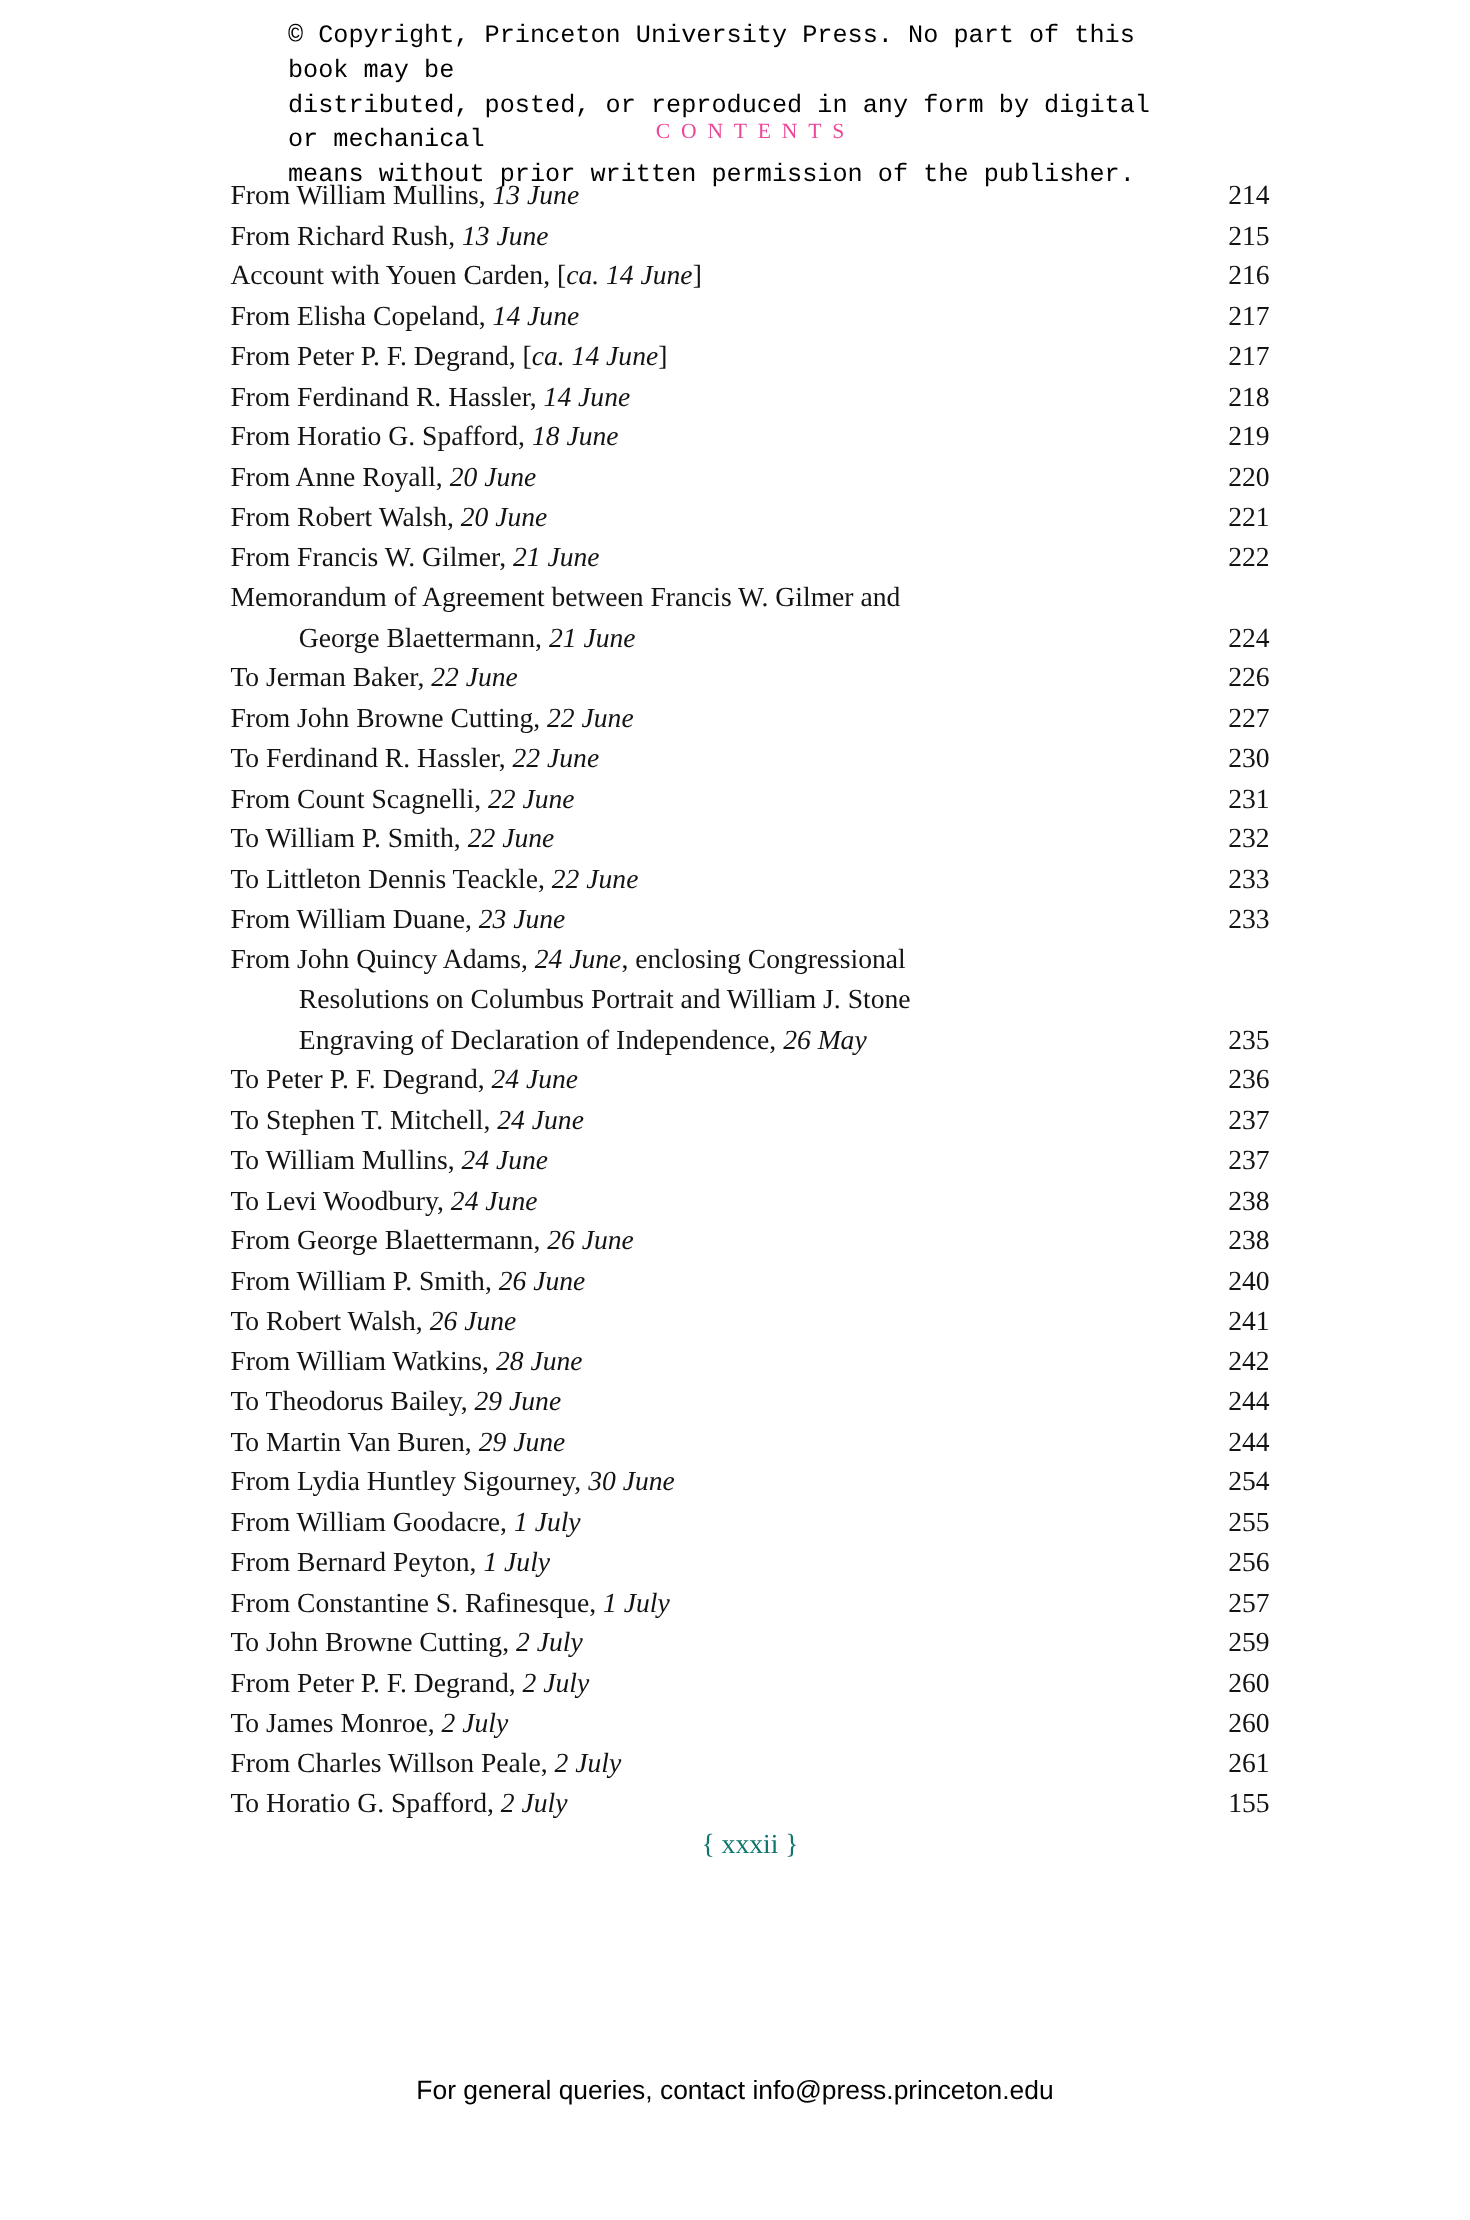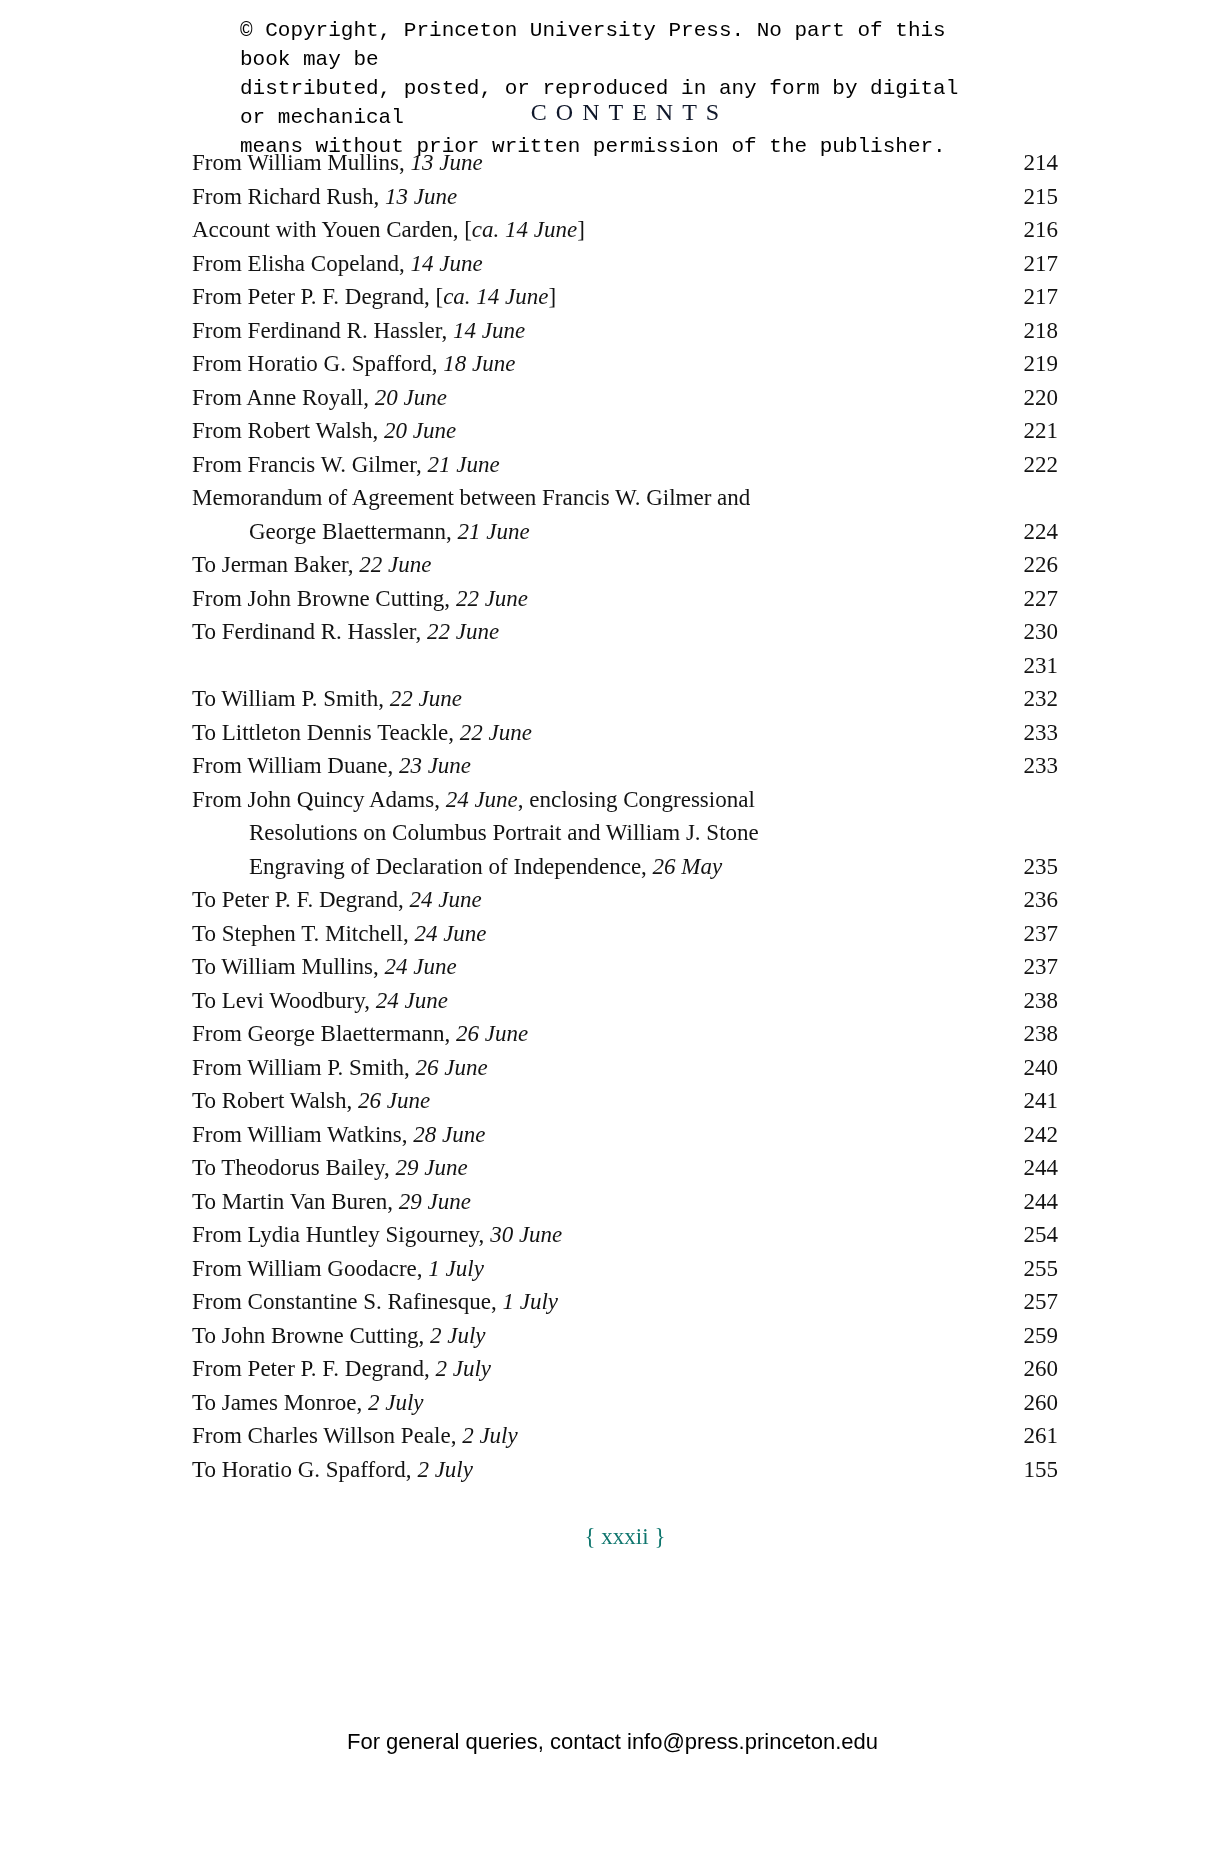--- a/index.html
+++ b/index.html
@@ -21,24 +21,24 @@
     font-size: 21px;
     line-height: 29px;
     color: #000000;
   }
   .contents-heading {
     position: absolute;
     top: 99px;
     left: 192px;
     width: 866px;
     text-align: center;
-    font-size: 24px;
+    font-size: 18px;
     letter-spacing: 9px;
     text-indent: 9px; 
-    color: #0f172a;
+    color: #ec4899;
   }
   .toc {
     position: absolute;
     top: 146px;
     left: 192px;
     width: 866px;
     font-size: 23px;
     line-height: 33.5px;
   }
   .toc-row { display: flex; align-items: flex-start; }
@@ -133,20 +133,21 @@
       </div>
       <div class="toc-row">
         <span class="toc-text"><span>From John Browne Cutting, </span><span class="ital">22 June</span></span>
         <span class="toc-page">227</span>
       </div>
       <div class="toc-row">
         <span class="toc-text"><span>To Ferdinand R. Hassler, </span><span class="ital">22 June</span></span>
         <span class="toc-page">230</span>
       </div>
       <div class="toc-row">
+        <span class="toc-text"><span>From Count Scagnelli, </span><span class="ital">22 June</span></span>
         <span class="toc-page">231</span>
       </div>
       <div class="toc-row">
         <span class="toc-text"><span>To William P. Smith, </span><span class="ital">22 June</span></span>
         <span class="toc-page">232</span>
       </div>
       <div class="toc-row">
         <span class="toc-text"><span>To Littleton Dennis Teackle, </span><span class="ital">22 June</span></span>
         <span class="toc-page">233</span>
       </div>
@@ -206,20 +207,24 @@
       </div>
       <div class="toc-row">
         <span class="toc-text"><span>From Lydia Huntley Sigourney, </span><span class="ital">30 June</span></span>
         <span class="toc-page">254</span>
       </div>
       <div class="toc-row">
         <span class="toc-text"><span>From William Goodacre, </span><span class="ital">1 July</span></span>
         <span class="toc-page">255</span>
       </div>
       <div class="toc-row">
+        <span class="toc-text"><span>From Bernard Peyton, </span><span class="ital">1 July</span></span>
+        <span class="toc-page">256</span>
+      </div>
+      <div class="toc-row">
         <span class="toc-text"><span>From Constantine S. Rafinesque, </span><span class="ital">1 July</span></span>
         <span class="toc-page">257</span>
       </div>
       <div class="toc-row">
         <span class="toc-text"><span>To John Browne Cutting, </span><span class="ital">2 July</span></span>
         <span class="toc-page">259</span>
       </div>
       <div class="toc-row">
         <span class="toc-text"><span>From Peter P. F. Degrand, </span><span class="ital">2 July</span></span>
         <span class="toc-page">260</span>

